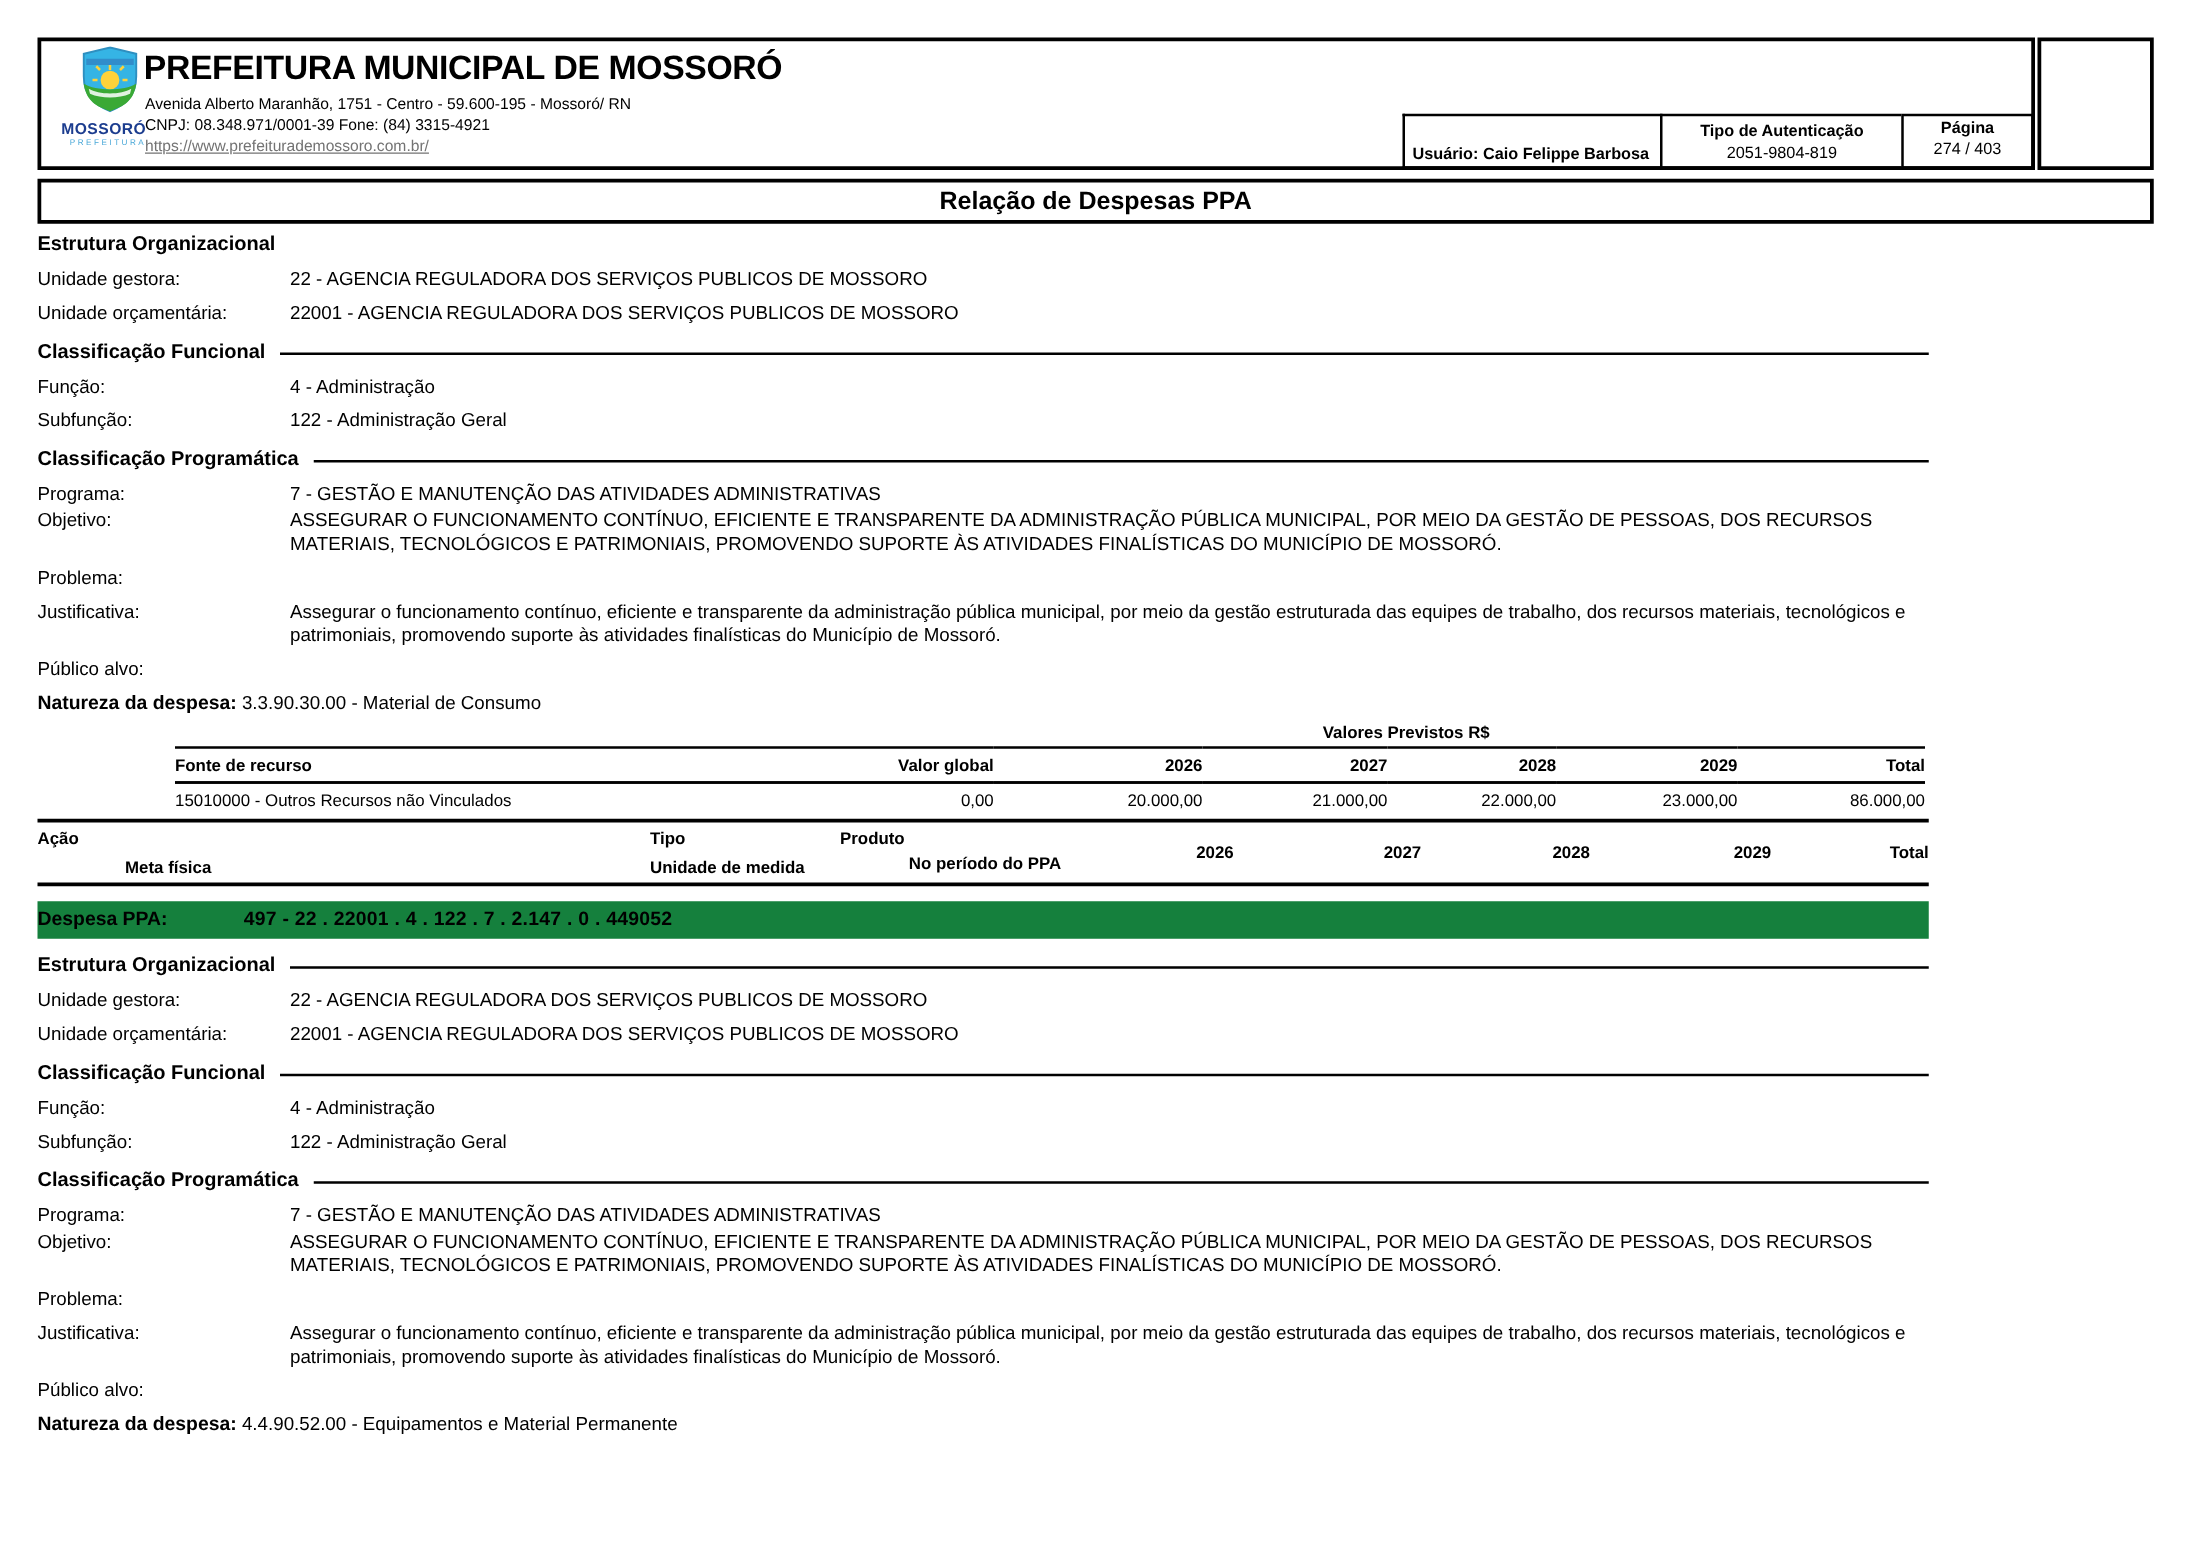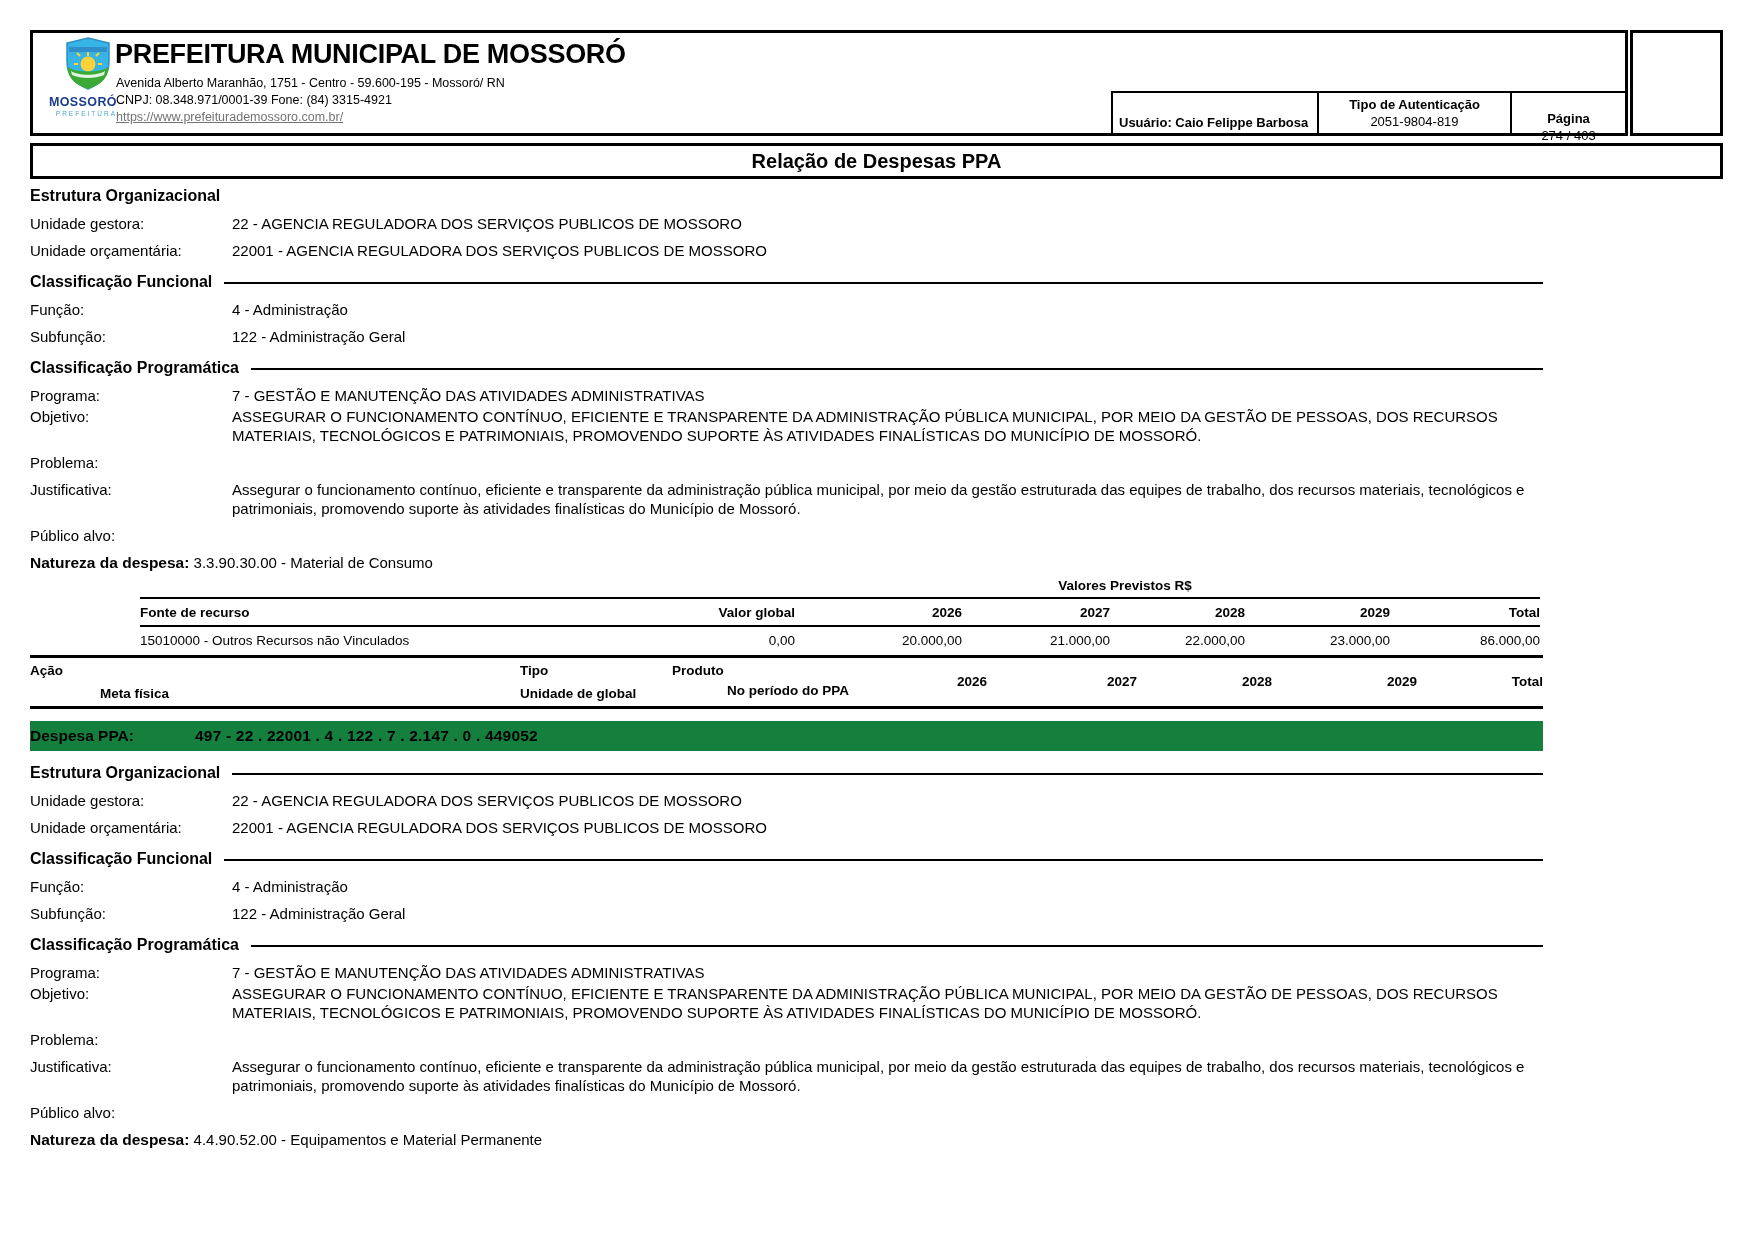--- a/index.html
+++ b/index.html
@@ -13,21 +13,21 @@
   .logo-name{font-weight:bold;font-size:12.5px;letter-spacing:.4px;color:#1c3d8f;line-height:13px;margin-top:1px;}
   .logo-sub{font-size:6.5px;letter-spacing:2px;color:#4aa8d8;line-height:9px;}
   .org-name{position:absolute;left:82px;top:6px;font-weight:bold;font-size:27px;letter-spacing:-.3px;}
   .addr{position:absolute;left:83px;font-size:12.5px;line-height:15px;}
   .addr.a1{top:43px;} .addr.a2{top:60px;}
   .addr.link{top:77px;text-decoration:underline;color:#737373;cursor:pointer;}
   .user-table{position:absolute;right:-3px;bottom:-3px;height:45px;display:flex;}
   .user-table .cell{border-left:2px solid #000;border-top:2px solid #000;border-bottom:3px solid #000;box-sizing:border-box;font-size:13px;}
   .cell.user{width:206px;display:flex;align-items:flex-end;padding:3px 6px;font-weight:bold;}
   .cell.auth{width:193px;text-align:center;padding-top:3px;}
-  .cell.pg{width:118px;text-align:center;padding-top:17px;border-right:3px solid #000;}
+  .cell.pg{width:107px;text-align:center;padding-top:0;border-right:3px solid #000;}
   .cell-h{font-weight:bold;font-size:13px;line-height:17px;}
   .cell-v{font-size:13px;line-height:17px;}
 
   
   .title-bar{position:absolute;left:30px;top:143px;width:1693px;height:36px;border:3px solid #000;box-sizing:border-box;display:flex;align-items:center;justify-content:center;}
   .title-bar span{font-weight:bold;font-size:20px;}
 
   
   .content{position:absolute;left:30px;top:186px;width:1513px;font-size:15px;}
   .sec-head{display:flex;align-items:center;height:20px;margin-bottom:8px;font-weight:bold;font-size:16px;}
@@ -208,21 +208,21 @@
     <div class="acao-band">
       <span class="ab-acao">Ação</span>
       <span class="ab-tipo">Tipo</span>
       <span class="ab-produto">Produto</span>
       <span class="ab-y ab-y1">2026</span>
       <span class="ab-y ab-y2">2027</span>
       <span class="ab-y ab-y3">2028</span>
       <span class="ab-y ab-y4">2029</span>
       <span class="ab-y ab-y5">Total</span>
       <span class="ab-meta">Meta física</span>
-      <span class="ab-unidade">Unidade de global</span>
+      <span class="ab-unidade">Unidade de medida</span>
       <span class="ab-periodo">No período do PPA</span>
     </div>
     <div class="thick"></div>
 
     <div class="despesa-band">
       <div class="dl">Despesa PPA:</div>
       <div class="dv">497 - 22 . 22001 . 4 . 122 . 7 . 2.147 . 0 . 449052</div>
     </div>
 
     <div class="sec-head mt sec2">

